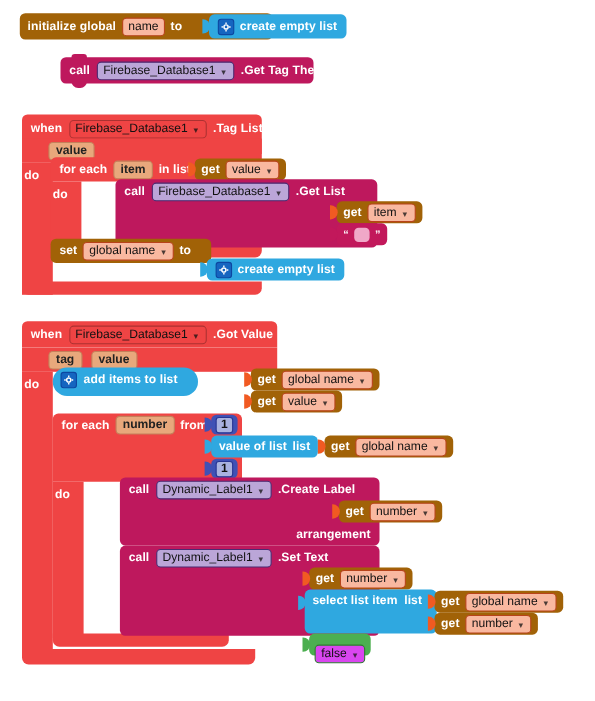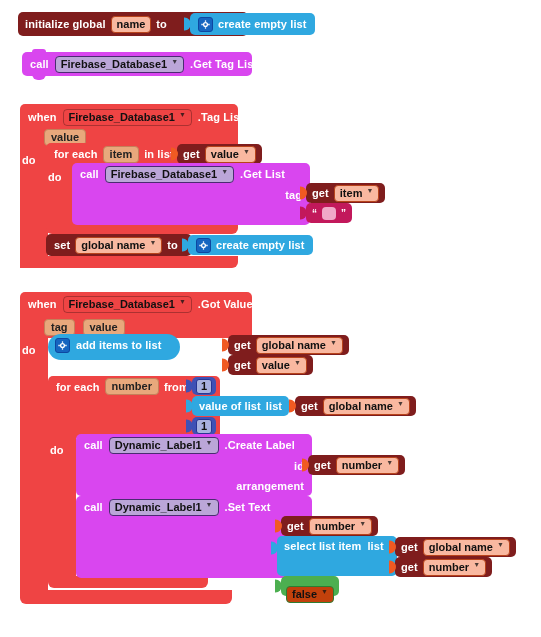--- a/index.html
+++ b/index.html
@@ -12,47 +12,47 @@
 
   
   .blk{position:absolute;box-sizing:border-box;}
   .row{display:flex;align-items:center;}
 
   
   .lbl{color:#ffffff;font-size:11px;font-weight:bold;letter-spacing:.1px;white-space:nowrap;}
 
   
   .fld{
-    display:inline-flex;align-items:flex-start;gap:4px;
+    display:inline-flex;align-items:flex-end;gap:4px;
     border-radius:4px;padding:1px 5px 2px 5px;
-    font-size:11px;font-weight:bold;color:#111;white-space:nowrap;
+    font-size:11px;font-weight:normal;color:#111;white-space:nowrap;
     border:1px solid rgba(0,0,0,.28);
   }
   .fld .caret{font-size:7px;line-height:7px;opacity:.75;}
 
   
   .pill{
     display:inline-block;background:#E8A87C;border:1px solid #C4805A;
     border-radius:4px;padding:1px 6px 2px 6px;
     font-size:11px;font-weight:bold;color:#222;white-space:nowrap;
   }
 
   
-  .c-var   {background:#7f1d1d;}          
+  .c-var   {background:#a16207;}          
   .c-var   .fld{background:#F9B8A0;border-color:#B8431A;}
   .c-ctrl  {background:#ef4444;}          
-  .c-proc  {background:#d946ef;}          
+  .c-proc  {background:#be185d;margin-left:33px;}          
   .c-proc  .fld{background:#BBA6D8;border-color:#4B2B72;}
   .c-list  {background:#2FA8E0;}          
   .c-txt   {background:#C2185B;}          
   .c-num   {background:#3F51B5;}          
   .c-comp  {background:#7CB342;}          
   .c-comp  .fld{background:#AED581;border-color:#4F7A20;}
   .c-logic {background:#4CAF50;}          
-  .c-logic .fld{background:#c2410c;border-color:#2E7D32;margin-top:16px;}
+  .c-logic .fld{background:#d946ef;border-color:#2E7D32;margin-top:16px;}
 
   
   .plug{position:absolute;left:-6px;top:50%;transform:translateY(-50%);
         width:7px;height:13px;border-radius:0 7px 7px 0;}
 
   
   .socket{position:absolute;width:7px;height:13px;border-radius:0 7px 7px 0;background:#ffffff;}
 
   
   .val{border-radius:5px;padding:3px 6px;display:inline-flex;align-items:center;gap:5px;}
@@ -111,21 +111,21 @@
     <span class="lbl">create empty list</span>
   </div>
 
   <div class="blk c-proc" style="left:22px;top:52px;width:230px;height:24px;border-radius:5px;">
     <div class="row" style="height:100%;padding-left:8px;gap:6px;">
       <span class="lbl">call</span>
       <span class="fld">
         <span>Firebase_Database1</span>
           <span class="caret">▼</span>
       </span>
-      <span class="lbl">.Get Tag List</span>
+      <span class="lbl">.Get Tag There</span>
     </div>
   </div>
 
   <div class="bar c-proc" style="left:32px;top:49px;width:14px;height:6px;border-radius:3px 3px 0 0;"></div>
   <div class="bar c-proc" style="left:32px;top:74px;width:14px;height:6px;border-radius:0 0 6px 6px;"></div>
 
   <div class="blk c-ctrl" style="left:20px;top:104px;width:218px;height:36px;border-radius:5px 5px 0 0;">
     <div class="row" style="height:26px;padding-left:8px;gap:6px;">
       <span class="lbl">when</span>
       <span class="fld">
@@ -195,21 +195,21 @@
     </span>
   </div>
 
   <div class="blk c-txt val" style="left:306px;top:203px;height:20px;padding:0 6px;">
     <div class="plug" style="background:#C2185B;"></div>
     <span class="quote">“</span>
     <span class="strfield"></span>
     <span class="quote">”</span>
   </div>
 
-  <div class="blk c-var" style="left:46px;top:234px;width:146px;height:22px;border-radius:5px;">
+  <div class="blk c-var" style="left:46px;top:217px;width:146px;height:22px;border-radius:5px;">
     <div class="row" style="height:100%;padding-left:8px;gap:5px;">
       <span class="lbl">set</span>
       <span class="fld">
         <span>global name</span>
           <span class="caret">▼</span>
       </span>
       <span class="lbl">to</span>
     </div>
   </div>
   <div class="blk c-list val" style="left:188px;top:235px;height:20px;padding:0 8px;">

